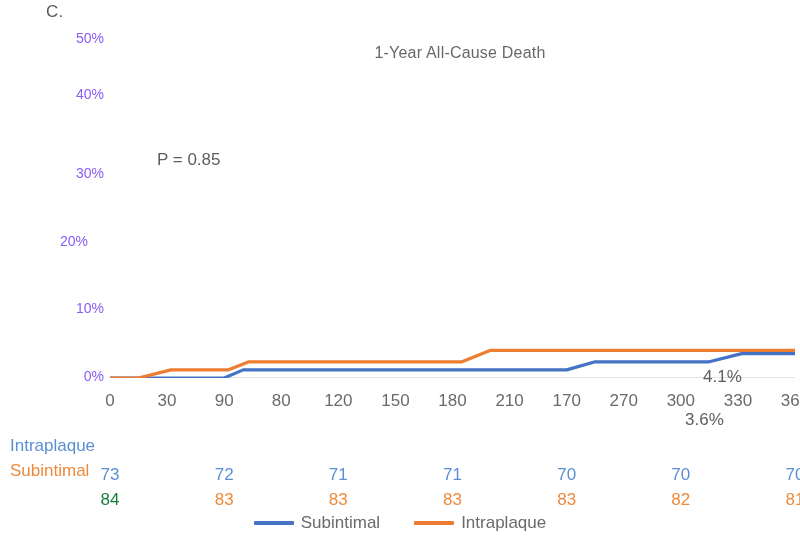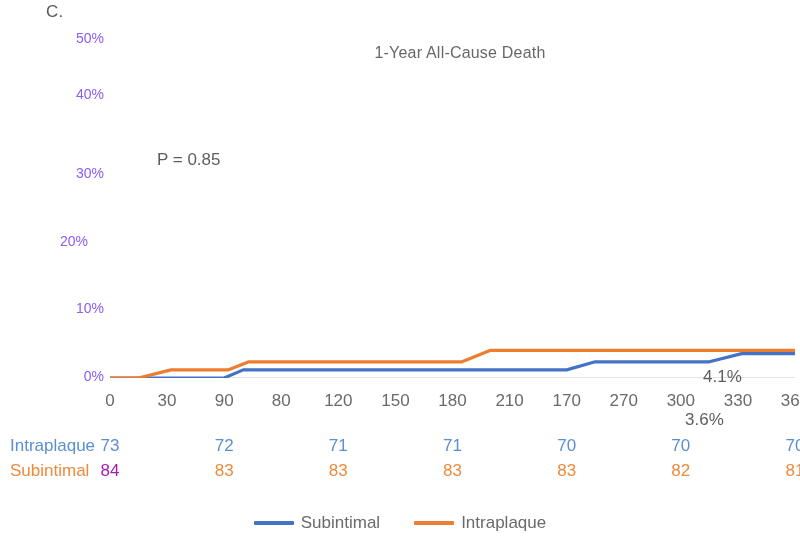--- a/index.html
+++ b/index.html
@@ -113,20 +113,21 @@
     text-align: left;
     font-size: 17px;
     white-space: nowrap;
   }
   .risk-cell {
     position: absolute;
     width: 46px;
     margin-left: -23px;
     text-align: center;
     font-size: 17px;
+    margin-top: 29px;
   }
 
   
   #legend {
     position: absolute;
     left: 0;
     top: 513px;
     width: 800px;
     display: flex;
     justify-content: center;
@@ -203,21 +204,21 @@
         <div class="risk-cell" style="color: rgb(91, 143, 212); left: 110px;">73</div>
         <div class="risk-cell" style="color: rgb(91, 143, 212); left: 224.167px;">72</div>
         <div class="risk-cell" style="color: rgb(91, 143, 212); left: 338.333px;">71</div>
         <div class="risk-cell" style="color: rgb(91, 143, 212); left: 452.5px;">71</div>
         <div class="risk-cell" style="color: rgb(91, 143, 212); left: 566.667px;">70</div>
         <div class="risk-cell" style="color: rgb(91, 143, 212); left: 680.833px;">70</div>
         <div class="risk-cell" style="color: rgb(91, 143, 212); left: 795px;">70</div>
       </div>
       <div class="risk-row r1">
         <div class="risk-name" style="color: rgb(237, 138, 60);">Subintimal</div>
-        <div class="risk-cell" style="color: #a21caf; left: 110px;">84</div>
+        <div class="risk-cell" style="color: #15803d; left: 110px;">84</div>
         <div class="risk-cell" style="color: rgb(237, 138, 60); left: 224.167px;">83</div>
         <div class="risk-cell" style="color: rgb(237, 138, 60); left: 338.333px;">83</div>
         <div class="risk-cell" style="color: rgb(237, 138, 60); left: 452.5px;">83</div>
         <div class="risk-cell" style="color: rgb(237, 138, 60); left: 566.667px;">83</div>
         <div class="risk-cell" style="color: rgb(237, 138, 60); left: 680.833px;">82</div>
         <div class="risk-cell" style="color: rgb(237, 138, 60); left: 795px;">81</div>
       </div>
     </div>
 
   <div id="legend">

